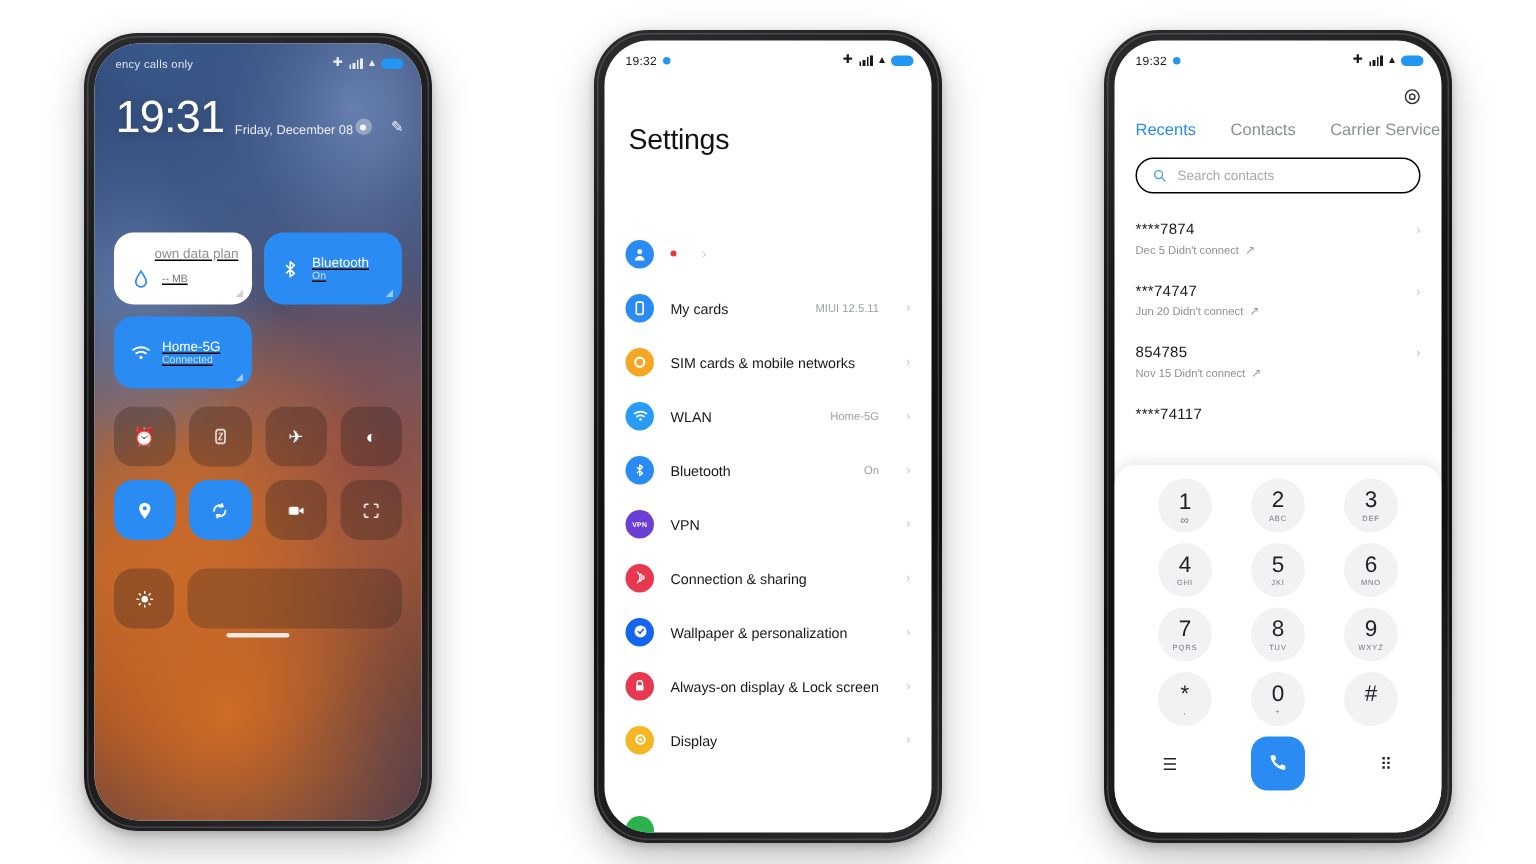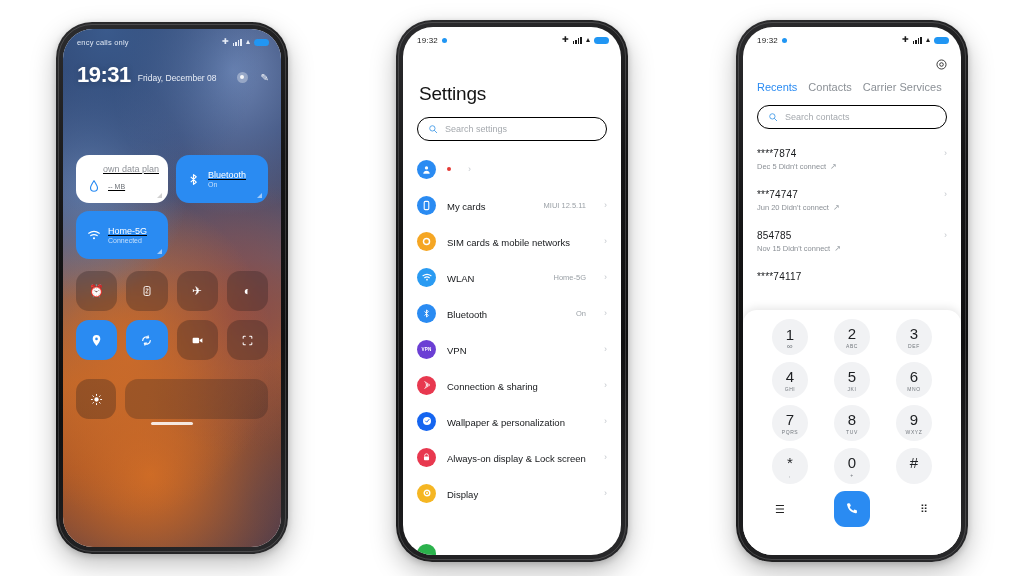--- a/index.html
+++ b/index.html
@@ -58,21 +58,21 @@
       radial-gradient(95% 45% at 30% 63%,   #c96a2a 0%, rgba(201,106,42,0) 70%),
       radial-gradient(80% 38% at 78% 55%,   #8a4a46 0%, rgba(138,74,70,0) 70%),
       radial-gradient(110% 50% at 40% 86%,  #d06c25 0%, rgba(208,108,37,0) 72%),
       radial-gradient(85% 45% at 88% 92%,   #3b3552 0%, rgba(59,53,82,0) 70%),
       linear-gradient(175deg, #26375e 0%, #30406a 22%, #6a5e6f 46%, #b2632c 66%, #8a4527 82%, #3a3350 100%);
     filter: blur(.2px);
   }
   .p1-status{ color:#e8eef8; }
   .p1-carrier{ font-size:7.5px; color:#dfe7f3; }
   .clockrow{ position:absolute; left:14px; top:36px; right:12px; display:flex; align-items:flex-end; z-index:4;}
-  .clock{ font-size:22px; font-weight:700; color:#fff; line-height:.95; letter-spacing:-.5px;
+  .clock{ font-size:30px; font-weight:400; color:#fff; line-height:.95; letter-spacing:-.5px;
           text-shadow:0 1px 6px rgba(0,0,0,.22);}
   .cdate{ font-size:8.5px; color:#e9eef7; margin:0 0 3px 7px; white-space:nowrap;}
   .clk-icons{ margin-left:auto; display:flex; gap:13px; align-items:center; padding-bottom:3px;}
   .clk-icons span{ color:#fff; font-size:10px; opacity:.95;}
   .gear-dot{ width:11px;height:11px;border-radius:50%;background:rgba(255,255,255,.35);
              display:flex;align-items:center;justify-content:center;}
   .gear-dot i{ width:4px;height:4px;border-radius:50%;background:#fff;display:block;}
 
   .bigtiles{ position:absolute; left:13px; right:13px; top:126px; display:grid;
              grid-template-columns:1fr 1fr; gap:8px; z-index:4;text-decoration:underline;}
@@ -124,21 +124,21 @@
   .srow-main{ flex:1; min-width:0; }
   .srow-t{ font-size:9.5px; color:#16181b; line-height:1.2; }
   .srow-s{ font-size:7px; color:#9aa0a6; margin-top:2px; }
   .srow-val{ font-size:7.5px; color:#9aa0a6; margin-left:auto; padding-right:7px; white-space:nowrap;}
   .srow-dot{ width:4px;height:4px;border-radius:50%;background:#e53935;margin-right:6px;}
   .chev{ color:#c3c7cc; font-size:9px; }
 
   
   .p3-gear{ position:absolute; right:13px; top:30px; width:14px;height:14px;
             display:flex;align-items:center;justify-content:center; color:#2b2b2b; font-size:12px;}
-  .tabs{ position:absolute; left:14px; right:10px; top:54px; display:flex; gap:11px; align-items:baseline;}
+  .tabs{ position:absolute; left:14px; right:10px; top:54px; display:flex; gap:23px; align-items:baseline;}
   .tab{ font-size:11px; color:#8b9096; white-space:nowrap;}
   .tab.active{ color:#2a8bf2; }
   .searchbar.p3{ top:78px; left:14px; right:14px; }
   .calls{ position:absolute; left:0; right:0; top:112px; bottom:0; }
   .callrow{ display:flex; align-items:flex-start; padding:9px 14px 9px 14px; }
   .call-main{ flex:1; }
   .call-num{ font-size:10px; color:#17191c; letter-spacing:.2px; }
   .call-sub{ font-size:7.5px; color:#8b9096; margin-top:3px; display:flex; align-items:center; gap:4px;}
   .arrow-out{ font-size:8px; color:#9aa0a6; }
   .keypad{
@@ -315,29 +315,20 @@
               <i></i>
               <i></i>
             </span>
           <span class="ic-wifi">▴</span>
           <span class="ic-batt"></span>
         </div>
       </div>
 
       <div class="settings-title">Settings</div>
 
-      <div class="searchbar">
-        <span class="s-mag">
-          <svg viewBox="0 0 24 24" width="10" height="10">
-              <circle cx="10.5" cy="10.5" r="6.4" fill="none" stroke="currentColor" stroke-width="2.2"></circle>
-              <path d="M15.4 15.4L21 21" stroke="currentColor" stroke-width="2.2" stroke-linecap="round"></path>
-            </svg>
-        </span>
-        <span class="s-ph">Search settings</span>
-      </div>
 
       <div class="settings-list" id="settings-list">
           <div class="srow">
             <span class="srow-ico" style="background:#2a8bf2">
               <svg viewBox="0 0 24 24" width="11" height="11">
                 <circle cx="12" cy="8.5" r="3.6" fill="#fff"></circle>
                 <path d="M5 21c0-4 3.2-6.3 7-6.3S19 17 19 21z" fill="#fff"></path>
               </svg>
             </span>
             <span class="srow-dot"></span>

